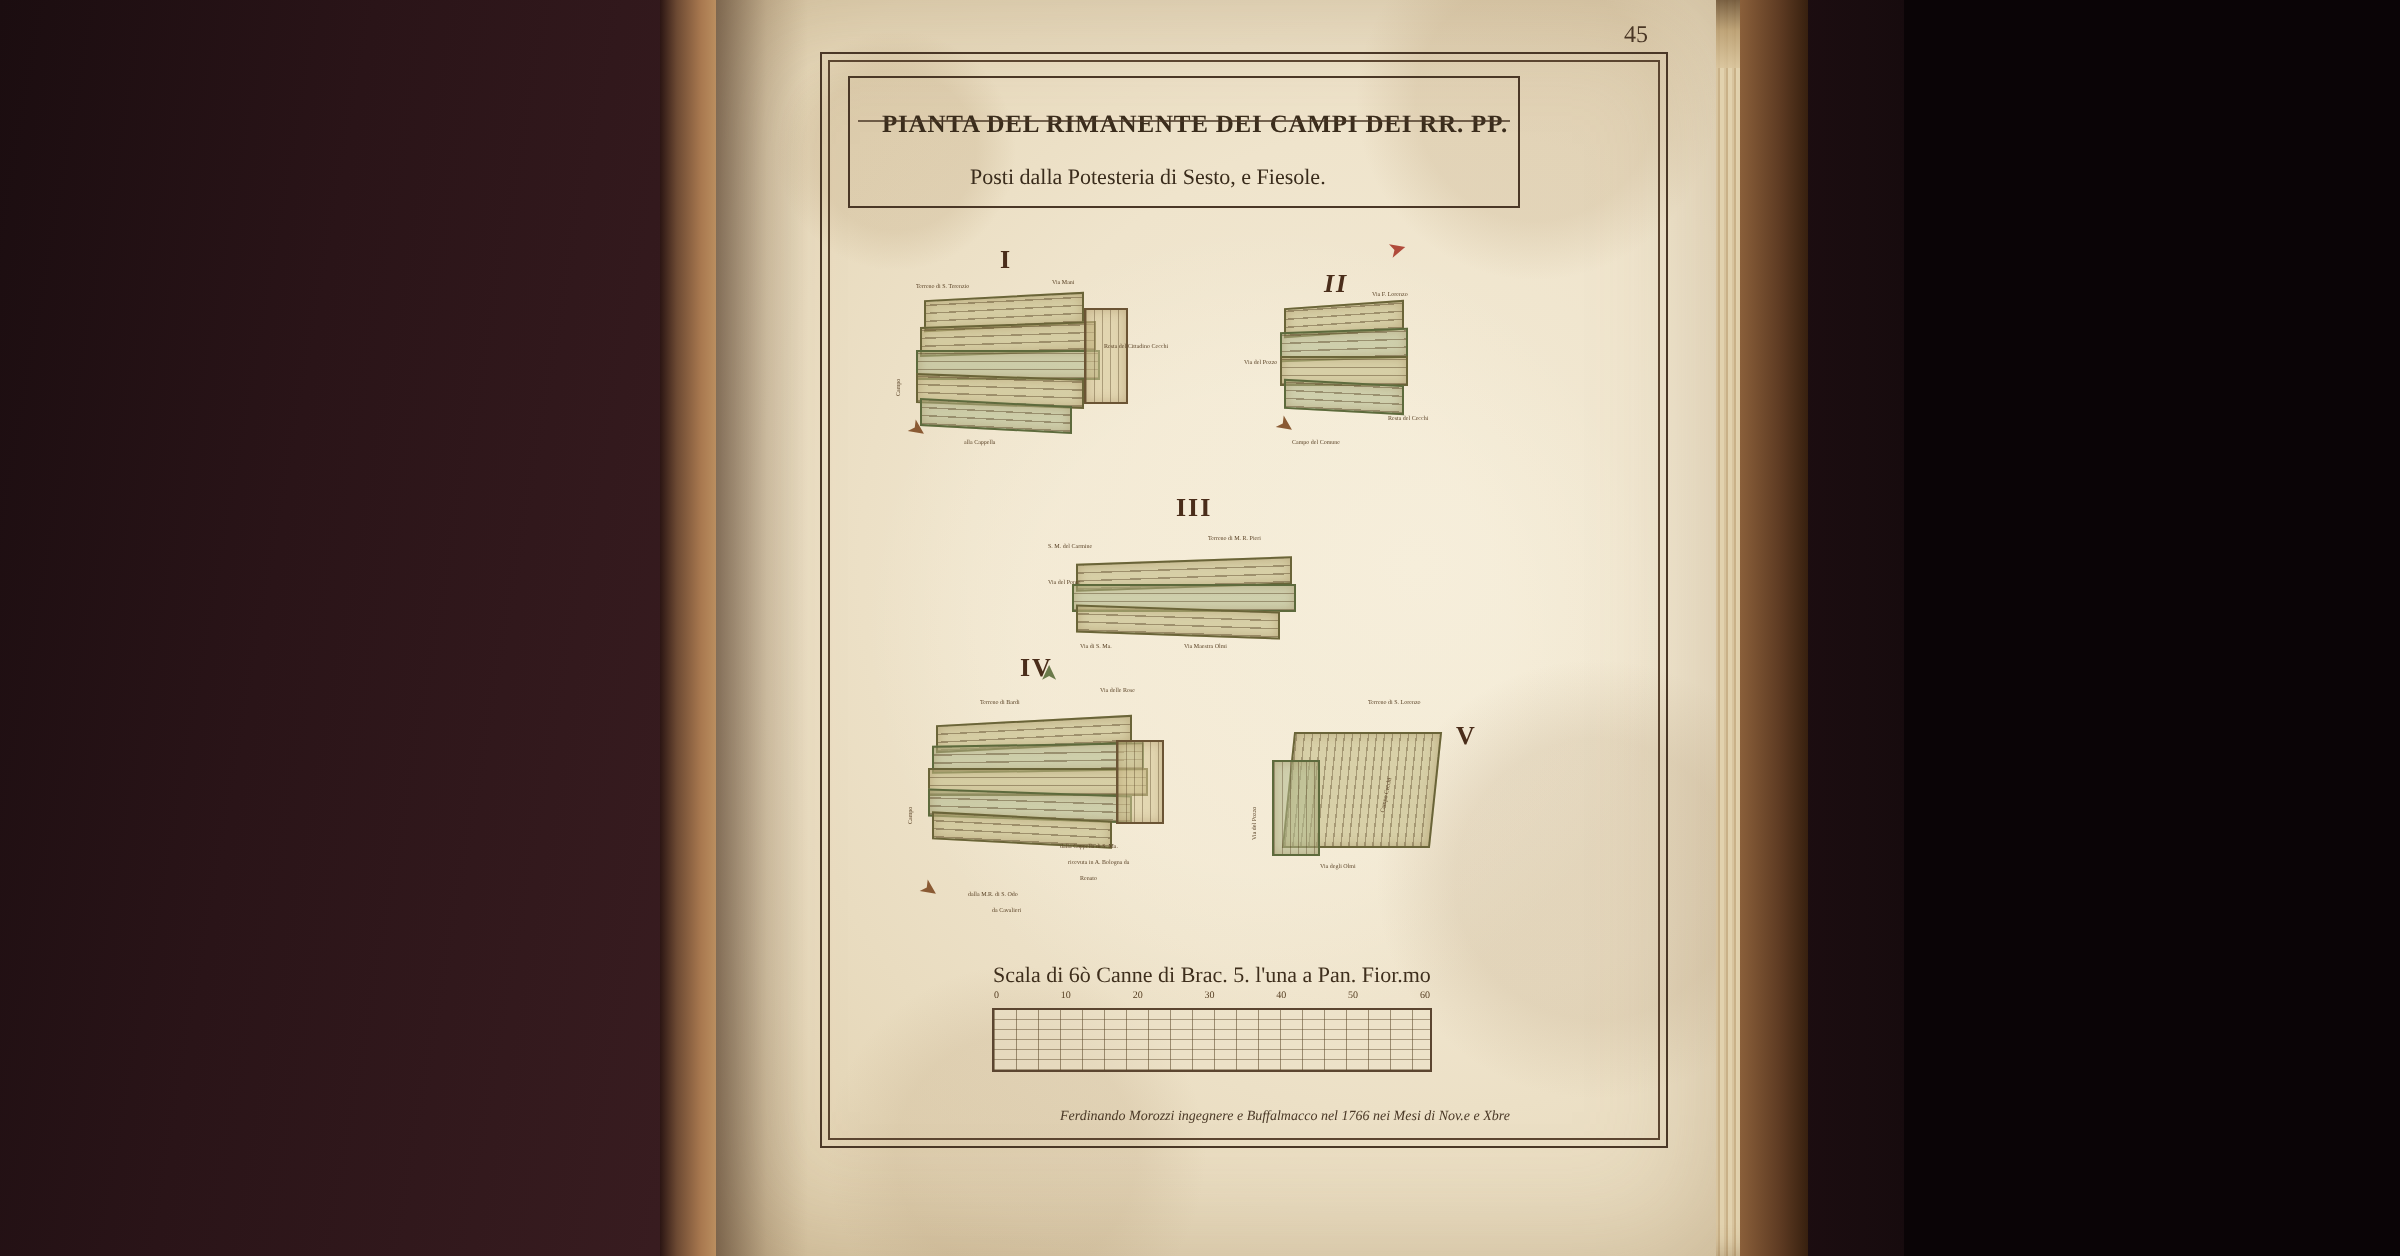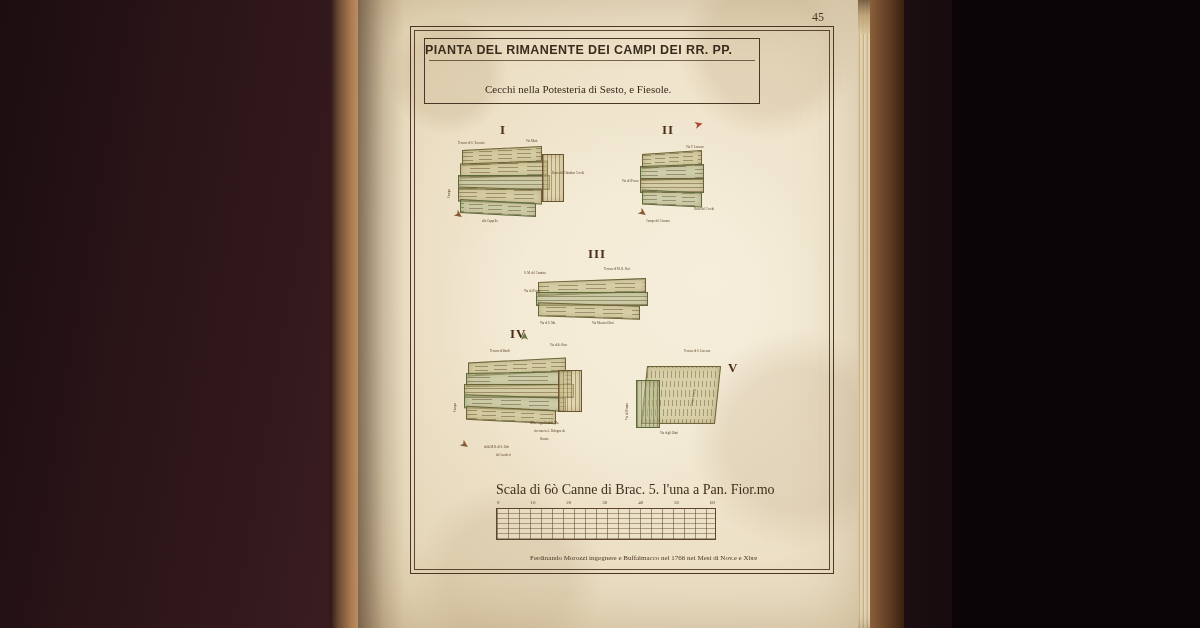--- a/index.html
+++ b/index.html
@@ -121,25 +121,26 @@
 
   
   .title-box {
     position: absolute;
     left: 14px; top: 12px;
     width: 334px; height: 64px;
     border: 1.2px solid #4a3726;
   }
   .title-line1, .title-line2 {
     position: absolute;
-    left: 0;
-    font-family: Liberation Sans, sans-serif;
+    left: 16px;
+    font-family: Liberation Serif, serif;
     color: #3a2c1c;
     letter-spacing: .4px;
     white-space: nowrap;
+    margin-top: 12px;
   }
   .title-line1 {
     top: 4px;
     font-size: 12.5px;
     font-variant: small-caps;
     font-weight: 700;
   }
   .title-line2 {
     top: 24px;
     font-size: 12.5px;
@@ -231,21 +232,21 @@
   }
 
   
   .scalebar-wrap {
     position: absolute;
     left: 86px; top: 456px;
     width: 220px;
   }
   .scalebar-caption {
     font-family: "Liberation Serif", serif;
-    font-size: 14px;
+    font-size: 11px;
     color: #3f2f1d;
     text-align: center;
     white-space: nowrap;
   }
   .scalebar {
     position: relative;
     margin-top: 10px;
     height: 30px;
     border: .8px solid #5b4530;
     background: rgba(236,226,200,.5);
@@ -258,20 +259,21 @@
     top: -9px; left: 0; right: 0;
     display: flex;
     justify-content: space-between;
     font-size: 5px;
     color: #5a4226;
   }
   .signature {
     position: absolute;
     left: 120px; top: 528px;
     font-family: "Liberation Serif", serif;
+    font-style: italic;
     font-size: 7px;
     color: #4a3826;
     white-space: nowrap;
   }
 </style>
 </head>
 <body>
 
 <div id="stage">
 
@@ -290,21 +292,21 @@
 
       <div class="plate">
         <div class="plate-border-outer"></div>
         <div class="plate-border-inner"></div>
 
         <div class="folio">45</div>
 
         <div class="title-box">
           <div class="title-line1">PIANTA DEL RIMANENTE DEI CAMPI DEI RR. PP.</div>
           <div class="title-rule"></div>
-          <div class="title-sub">Cecchi nella Potesteria di Sesto, e Fiesole.</div>
+          <div class="title-sub">Posti dalla Potesteria di Sesto, e Fiesole.</div>
         </div>
 
         <div class="fig" style="left:38px; top:98px; width:130px; height:110px;">
           <div class="fig-label" style="left:52px; top:-2px;">I</div>
           <div class="micro sm" style="left:10px; top:18px;">Terreno di S. Terenzio</div>
           <div class="micro sm" style="left:78px; top:16px;">Via Mani</div>
 
           <div class="parcel olive" style="left:14px; top:24px; width:78px; height:14px; transform:skewY(-3deg);">
               <div class="hatch"></div>
             </div>
@@ -324,21 +326,21 @@
               <div class="hatch v"></div>
             </div>
 
           <div class="micro sm" style="left:104px; top:48px;">Resta del Cittadino Cecchi</div>
           <div class="micro sm" style="left:0px; top:56px; transform:rotate(-90deg) translate(-18px,0);">Campo</div>
           <div class="micro sm" style="left:34px; top:96px;">alla Cappella</div>
           <div class="arrow" style="left:6px; top:84px; transform:rotate(35deg);">➤</div>
         </div>
 
         <div class="fig" style="left:210px; top:96px; width:120px; height:110px;">
-          <div class="fig-label" style="left:42px; top:0px;">II</div>
+          <div class="fig-label" style="left:42px; top:12px;font-style:italic;">II</div>
           <div class="micro sm" style="left:66px; top:24px;">Via F. Lorenzo</div>
           <div class="micro sm" style="left:2px; top:58px;">Via del Pozzo</div>
 
           <div class="parcel olive" style="left:22px; top:30px; width:58px; height:13px; transform:skewY(-4deg);">
               <div class="hatch"></div>
             </div>
           <div class="parcel green" style="left:20px; top:43px; width:62px; height:13px; transform:skewY(-2deg);">
               <div class="hatch"></div>
             </div>
           <div class="parcel olive" style="left:20px; top:56px; width:62px; height:13px;">

